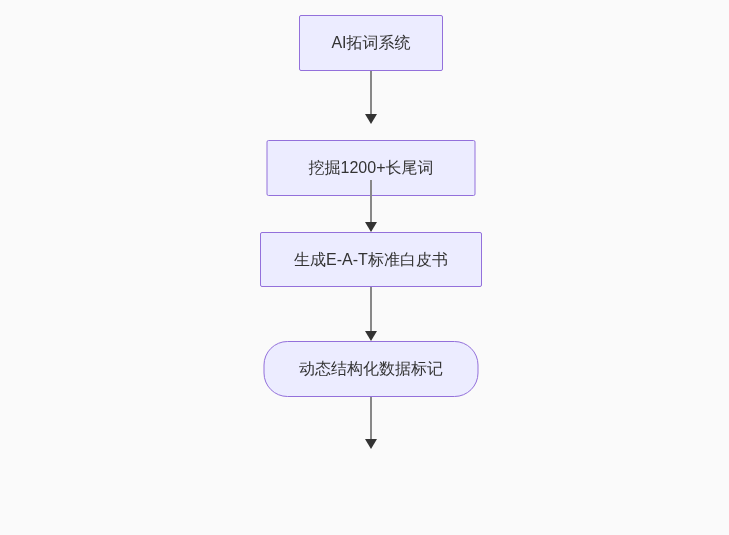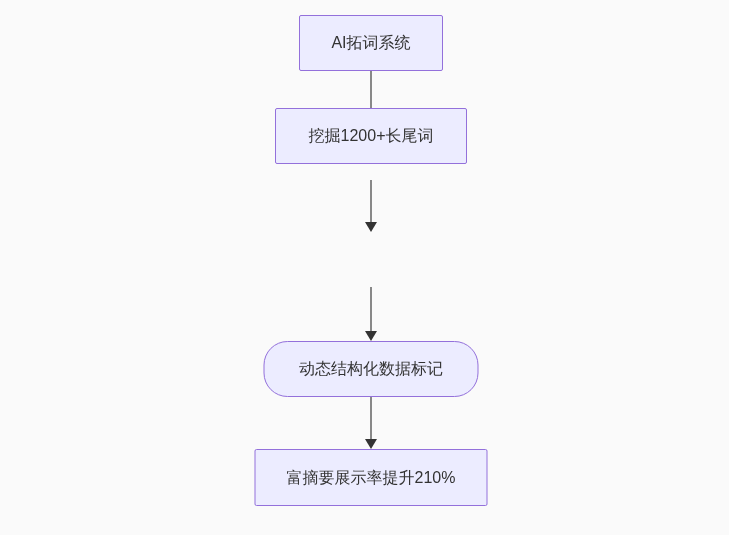--- a/index.html
+++ b/index.html
@@ -68,41 +68,41 @@
 
   <div class="node" style="top:15px; width:144px; height:56px;">
     <span>AI拓词系统</span>
   </div>
 
   <div class="arrow" style="top:71px; height:53px;">
     <div class="arrow-line"></div>
     <div class="arrow-head"></div>
   </div>
 
-  <div class="node" style="top:108px; width:192px; height:56px;text-align:right;">
+  <div class="node" style="top:140px; width:209px; height:56px;text-align:right;">
     <span>挖掘1200+长尾词</span>
   </div>
 
   <div class="arrow" style="top:180px; height:52px;">
     <div class="arrow-line"></div>
     <div class="arrow-head"></div>
   </div>
 
+  <div class="node" style="top:232px; width:222px; height:55px;">
+    <span>生成E-A-T标准白皮书</span>
+  </div>
 
   <div class="arrow" style="top:287px; height:54px;">
     <div class="arrow-line"></div>
     <div class="arrow-head"></div>
   </div>
 
   <div class="node" style="top:341px; width:215px; height:56px;border-radius:24px;">
     <span>动态结构化数据标记</span>
   </div>
 
   <div class="arrow" style="top:397px; height:52px;">
     <div class="arrow-line"></div>
     <div class="arrow-head"></div>
   </div>
 
-  <div class="node" style="top:449px; width:233px; height:57px;">
-    <span>富摘要展示率提升210%</span>
-  </div>
 
 </div>
 
 </body></html>

